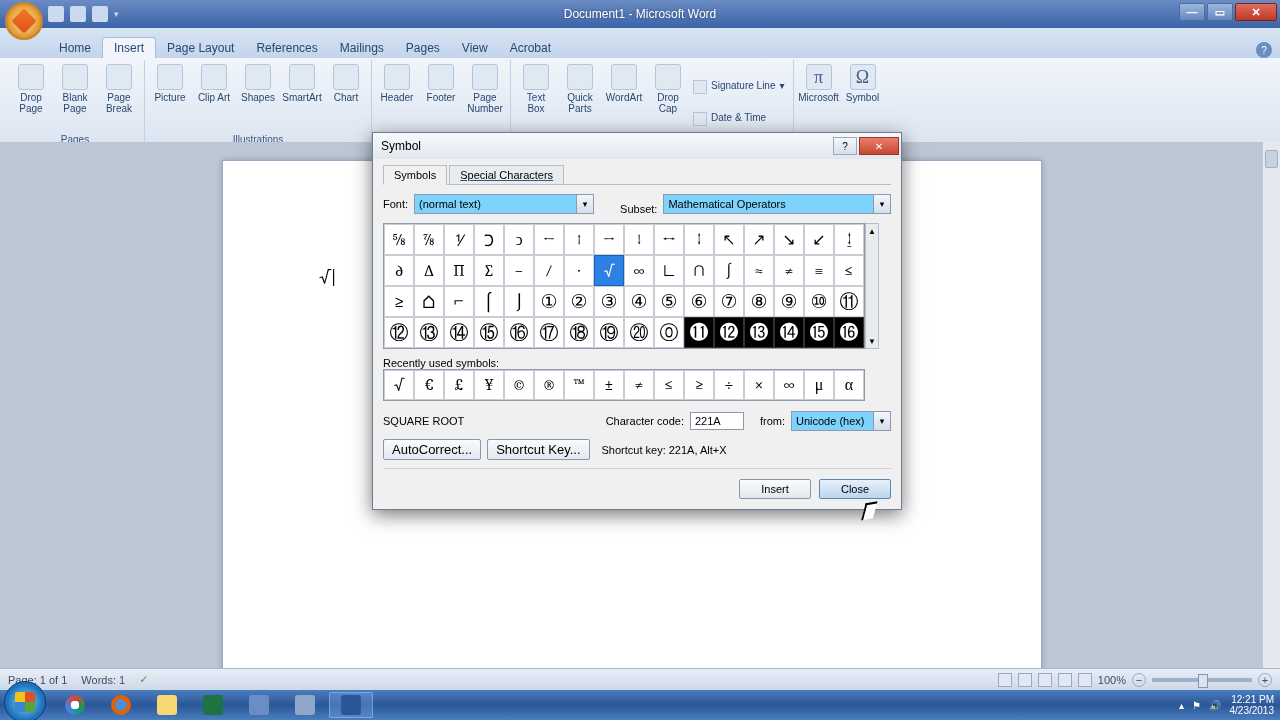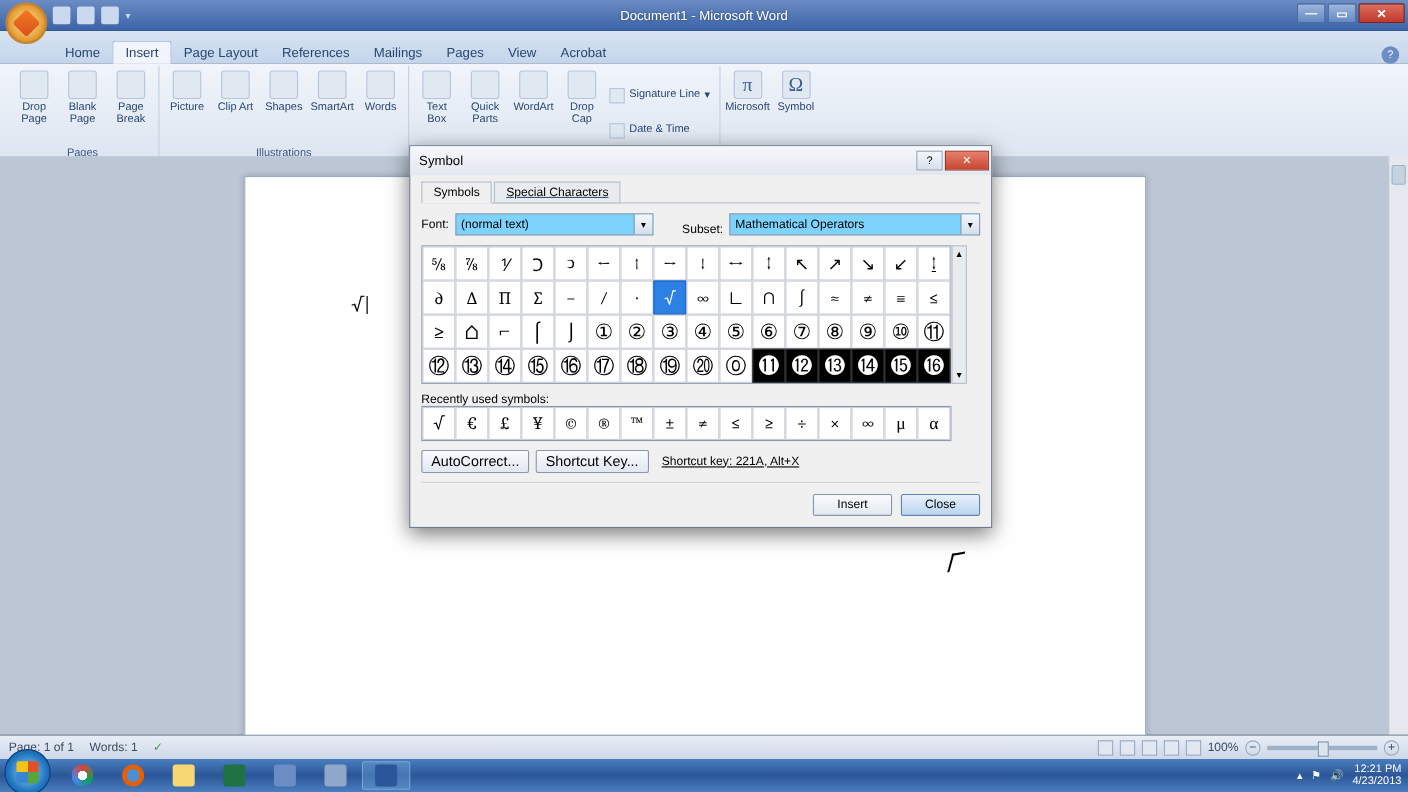--- a/index.html
+++ b/index.html
@@ -157,24 +157,41 @@
       <div class="rbtn">
           <div class="ricon"></div>
           <div class="rlabel">Shapes</div>
         </div>
       <div class="rbtn">
           <div class="ricon"></div>
           <div class="rlabel">SmartArt</div>
         </div>
       <div class="rbtn">
           <div class="ricon"></div>
-          <div class="rlabel">Words</div>
+          <div class="rlabel">Chart</div>
         </div>
     </div>
     <div class="rgroup-label">Illustrations</div>
+  </div>
+  <div class="rgroup">
+    <div class="rbtns">
+      <div class="rbtn">
+          <div class="ricon"></div>
+          <div class="rlabel">Header</div>
+        </div>
+      <div class="rbtn">
+          <div class="ricon"></div>
+          <div class="rlabel">Footer</div>
+        </div>
+      <div class="rbtn">
+          <div class="ricon"></div>
+          <div class="rlabel">Page Number</div>
+        </div>
+    </div>
+    <div class="rgroup-label">Header &amp; Footer</div>
   </div>
   <div class="rgroup">
     <div style="display:flex;">
       <div class="rbtns">
         <div class="rbtn">
             <div class="ricon"></div>
             <div class="rlabel">Text Box</div>
           </div>
         <div class="rbtn">
             <div class="ricon"></div>
@@ -340,24 +357,36 @@
         <div class="sym-cell">±</div>
         <div class="sym-cell">≠</div>
         <div class="sym-cell">≤</div>
         <div class="sym-cell">≥</div>
         <div class="sym-cell">÷</div>
         <div class="sym-cell">×</div>
         <div class="sym-cell">∞</div>
         <div class="sym-cell">μ</div>
         <div class="sym-cell">α</div>
       </div>
+    <div class="row" style="margin-top:10px;">
+      <span class="label-sm" style="width:120px;font-weight:normal;">SQUARE ROOT</span>
+      <span style="flex:1;"></span>
+      <span class="label-sm">Character code:</span>
+      <div class="txtbox" style="width:54px;">
+          <span>221A</span>
+        </div>
+      <span class="label-sm" style="margin-left:10px;">from:</span>
+      <div class="selectbox" style="width:100px;">
+          <span>Unicode (hex)</span>
+        </div>
+    </div>
     <div class="row">
       <button class="shortcut-btn">AutoCorrect...</button>
       <button class="shortcut-btn">Shortcut Key...</button>
-      <span class="label-sm" style="margin-left:6px;text-decoration:underline;">Shortcut key: 221A, Alt+X</span>
+      <span class="label-sm" style="margin-left:6px;">Shortcut key: 221A, Alt+X</span>
     </div>
     <div class="btn-row">
       <button class="btn">Insert</button>
       <button class="btn prim">Close</button>
     </div>
   </div>
 </div>
 
 <div class="mouse-cursor"></div>
 

